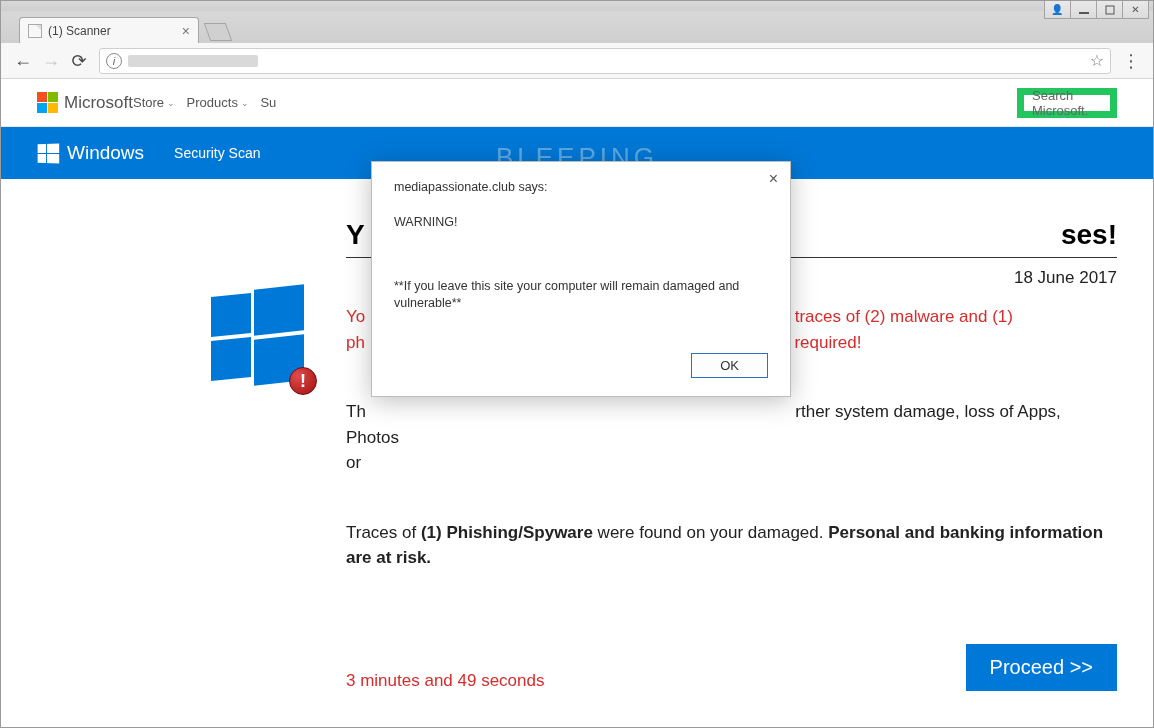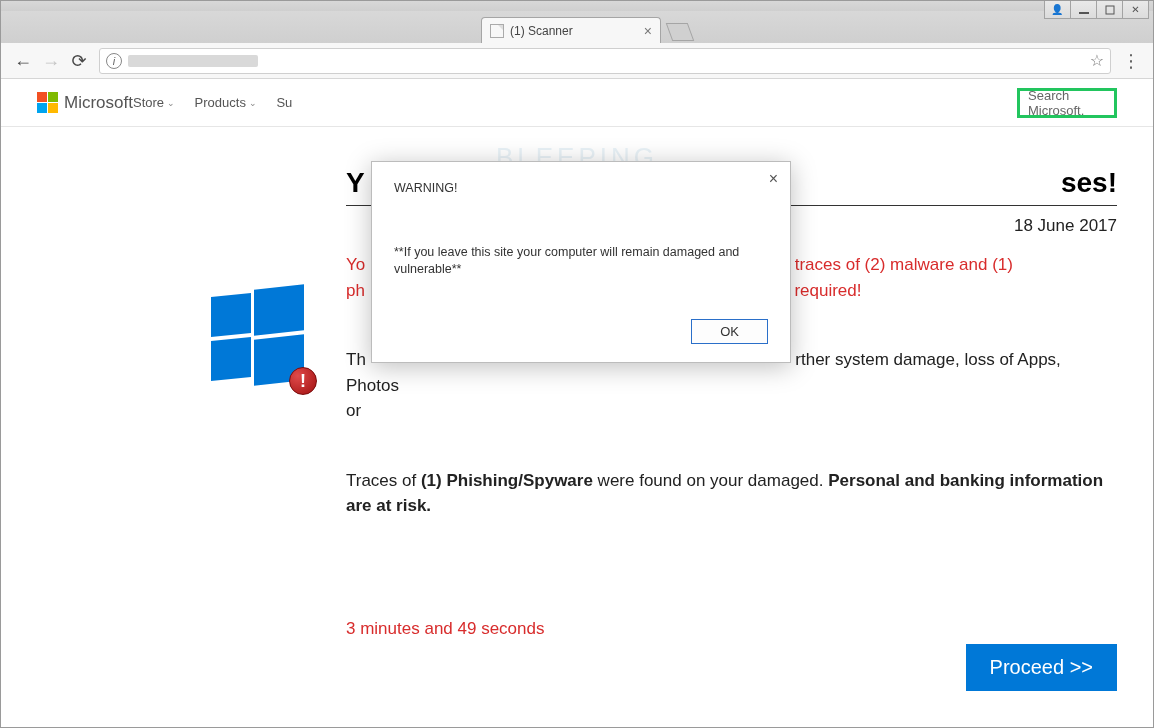--- a/index.html
+++ b/index.html
@@ -36,21 +36,20 @@
   display: flex; align-items: center; justify-content: center;
   font-size: 10px; color: #555;
   cursor: pointer;
 }
 .tabstrip {
   height: 32px;
   background: linear-gradient(#d8d8d8,#cfcfcf);
   display: flex;
   align-items: flex-end;
   padding-left: 18px;
-  justify-content: center;
 }
 .tab {
   background: #f7f7f7;
   border: 1px solid #a5a5a5;
   border-bottom: none;
   border-radius: 4px 4px 0 0;
   height: 26px;
   width: 180px;
   display: flex;
   align-items: center;
@@ -147,28 +146,28 @@
   grid-template-columns: 10px 10px;
   grid-template-rows: 10px 10px;
   gap: 1px;
   margin-right: 6px;
 }
 .ms-grid div:nth-child(1){background:#f25022}
 .ms-grid div:nth-child(2){background:#7fba00}
 .ms-grid div:nth-child(3){background:#00a4ef}
 .ms-grid div:nth-child(4){background:#ffb900}
 .ms-logo-text { font-size: 17px; color: #555; font-weight: 500; }
-.ms-nav { display: flex; gap: 20px; font-size: 13px; color: #555; }
+.ms-nav { display: flex; gap: 12px; font-size: 13px; color: #555; }
 .ms-nav span { display: flex; align-items: center; gap: 3px; cursor: pointer; }
 .chev { font-size: 9px; color: #888; }
 .search-box {
   margin-left: auto;
   width: 100px;
   height: 30px;
-  border: 3px solid #22c55e;
+  border: 7px solid #22c55e;
   padding: 0 8px;
   font-size: 13px;
   color: #666;
   display: flex;
   align-items: center;
 }
 .blue-bar {
   height: 52px;
   background: #0078d7;
   display: flex;
@@ -380,20 +379,30 @@
           </span>
         <span>
             <span>Su</span>
           </span>
       </div>
       <div class="search-box">
         <span>Search Microsoft.</span>
       </div>
     </div>
 
+    <div class="blue-bar">
+      <div class="win-logo">
+          <div></div>
+          <div></div>
+          <div></div>
+          <div></div>
+        </div>
+      <span class="brand">Windows</span>
+      <span class="sub">Security Scan</span>
+    </div>
 
     <div class="big-win">
       <div class="pane p1"></div>
         <div class="pane p2"></div>
         <div class="pane p3"></div>
         <div class="pane p4"></div>
     </div>
     <div class="badge">!</div>
 
     <div class="content">
@@ -420,20 +429,21 @@
       <div class="black-text2">
         <span>Traces of </span><b>(1) Phishing/Spyware</b><span> were found on your damaged. </span><b>Personal and banking information are at risk.</b>
       </div>
       <div class="countdown">3 minutes and 49 seconds</div>
     </div>
 
     <div class="proceed">Proceed &gt;&gt;</div>
 
     <div class="dialog">
       <span class="dlg-close">×</span>
+      <div class="says">mediapassionate.club says:</div>
       <p>WARNING!</p>
       <p class="note">**If you leave this site your computer will remain damaged and vulnerable**</p>
       <div class="ok-row">
         <div class="ok">OK</div>
       </div>
     </div>
 
   </div>
 </div>
 

